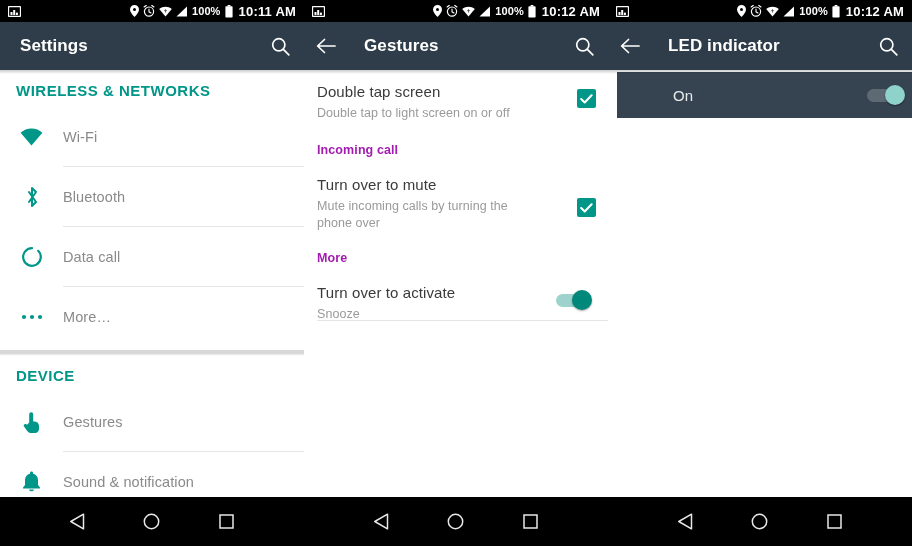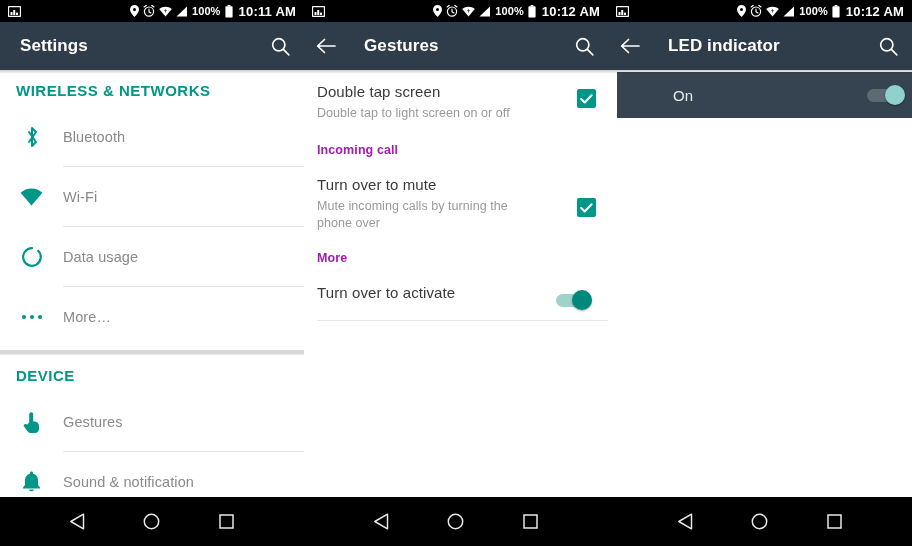--- a/index.html
+++ b/index.html
@@ -350,45 +350,45 @@
     <div class="panel">
       <div class="topshadow"></div>
 
       <div style="height:12px"></div>
       <div class="section-header">WIRELESS &amp; NETWORKS</div>
 
       <div style="height:8px"></div>
 
       <div class="list-row">
         <span class="row-icon">
+          <svg width="23" height="19" viewBox="0 0 23 19">
+              <path d="M11.5 17.5 0.6 4.8C3.6 2.1 7.4 0.6 11.5 0.6S19.4 2.1 22.4 4.8z" fill="#009688"></path>
+            </svg>
+        </span>
+        <span class="row-label">Wi-Fi</span>
+        <span class="row-divider"></span>
+      </div>
+
+      <div class="list-row">
+        <span class="row-icon">
           <svg width="16" height="24" viewBox="0 0 16 24">
               <path d="M5 7 12 17 8 21V3l4 4L5 17" stroke="#009688" stroke-width="2" fill="none" stroke-linecap="round" stroke-linejoin="round"></path>
             </svg>
         </span>
         <span class="row-label">Bluetooth</span>
-        <span class="row-divider"></span>
-      </div>
-
-      <div class="list-row">
-        <span class="row-icon">
-          <svg width="23" height="19" viewBox="0 0 23 19">
-              <path d="M11.5 17.5 0.6 4.8C3.6 2.1 7.4 0.6 11.5 0.6S19.4 2.1 22.4 4.8z" fill="#009688"></path>
-            </svg>
-        </span>
-        <span class="row-label">Wi-Fi</span>
         <span class="row-divider"></span>
       </div>
 
       <div class="list-row">
         <span class="row-icon">
           <svg width="22" height="22" viewBox="0 0 22 22">
               <path d="M11 2.2a8.8 8.8 0 1 0 6.2 2.6" stroke="#009688" stroke-width="2.2" fill="none" stroke-linecap="round"></path>
             </svg>
         </span>
-        <span class="row-label">Data usage</span>
+        <span class="row-label">Data call</span>
         <span class="row-divider"></span>
       </div>
 
       <div class="list-row">
         <span class="row-icon">
           <svg width="22" height="6" viewBox="0 0 22 6">
               <circle cx="3" cy="3" r="2.1" fill="#009688"></circle>
               <circle cx="11" cy="3" r="2.1" fill="#009688"></circle>
               <circle cx="19" cy="3" r="2.1" fill="#009688"></circle>
             </svg>
@@ -458,20 +458,21 @@
         </span>
       </div>
 
       <div style="height:20px"></div>
       <div class="cat-header">More</div>
       <div style="height:6px"></div>
 
       <div class="pref">
         <span class="pref-texts">
           <span class="pref-title" style="display:block">Turn over to activate</span>
+          <span class="pref-sub" style="display:block">Snooze</span>
         </span>
         <span class="pref-control" style="padding-top:6px; padding-right:4px">
           <span class="switch">
             <span class="track"></span>
             <span class="thumb"></span>
           </span>
         </span>
       </div>
 
       <div class="mid-divider" style="top:250px"></div>

